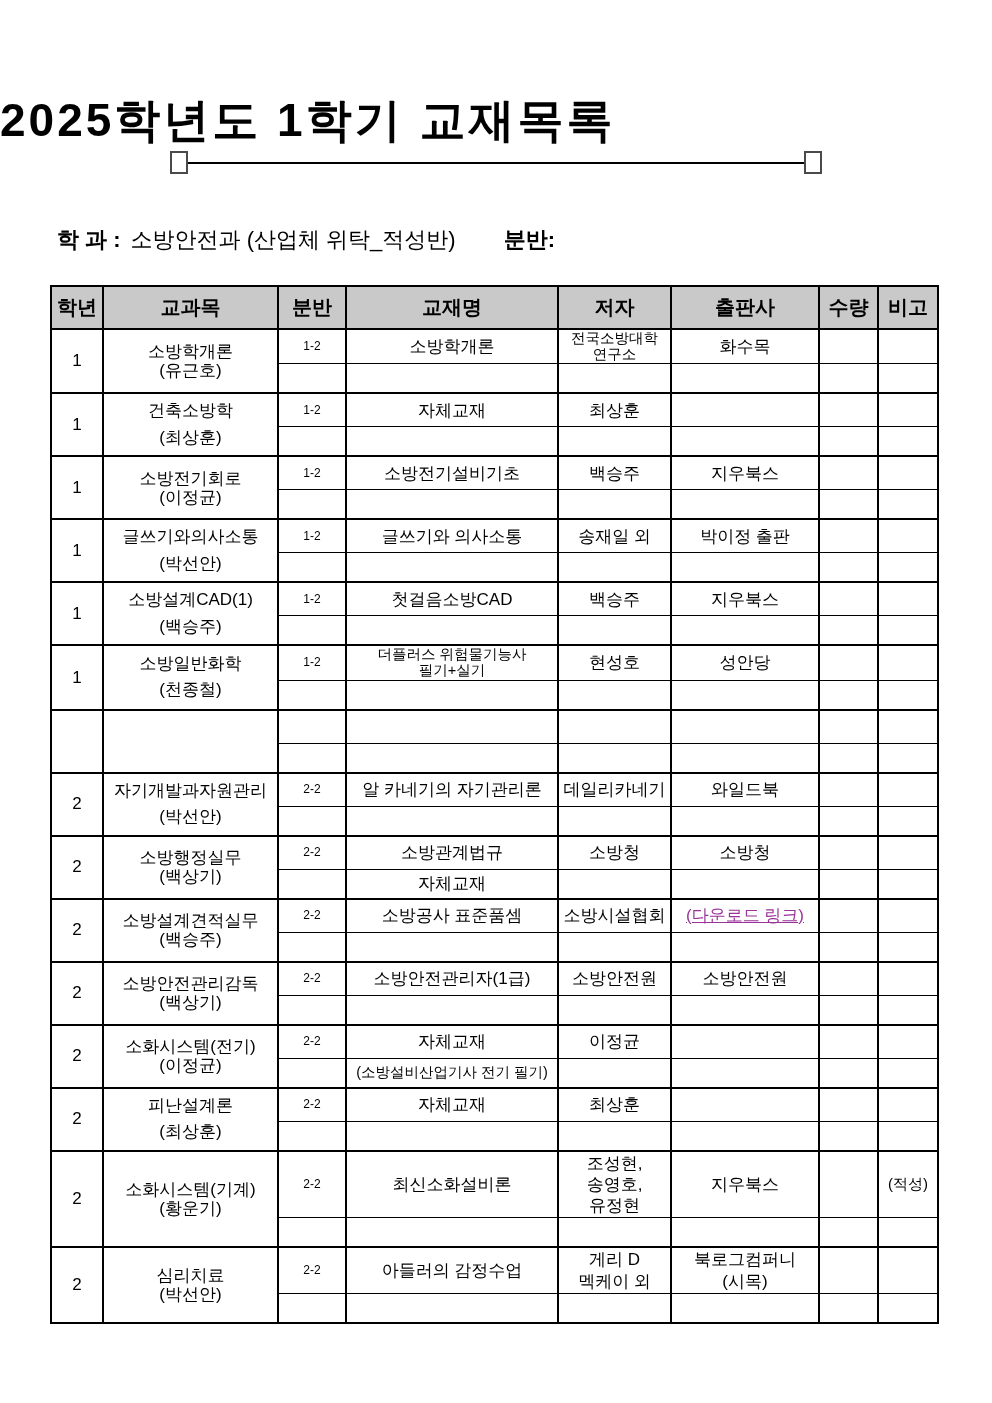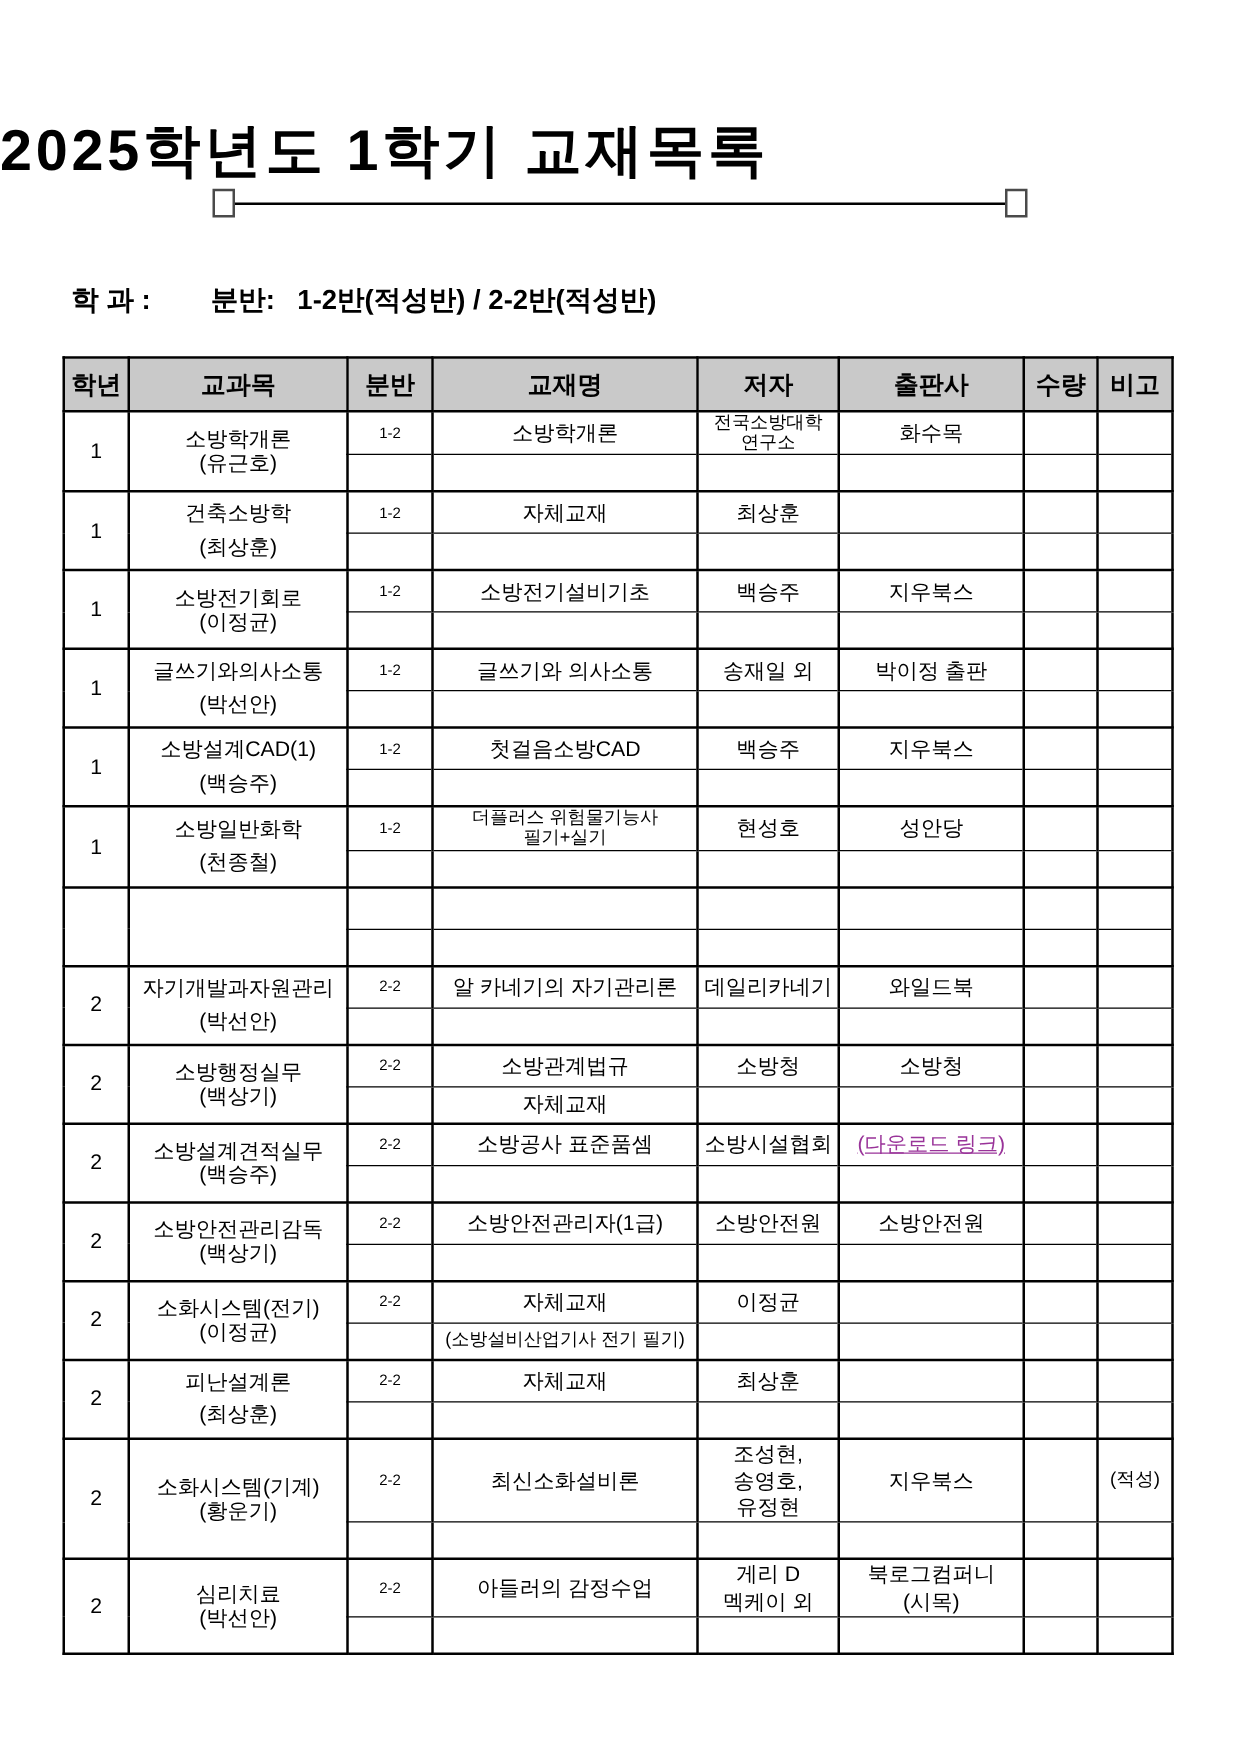--- a/index.html
+++ b/index.html
@@ -41,22 +41,22 @@
   <div class="title">2025학년도 1학기 교재목록</div>
 
   <div class="rule">
     <span class="sq"></span>
     <span class="line"></span>
     <span class="sq"></span>
   </div>
 
   <div class="meta">
     <span class="bold">학 과 :</span>
+    <span class="dept-value">소방안전과 (산업체 위탁_적성반)</span>
     <span class="bold class-label">분반:</span>
-    <span class="bold class-value">1-2반(적성반) / 2-2반(적성반)</span>
   </div>
 
   <table class="book-table">
     <colgroup>
       <col style="width:52px">
         <col style="width:175px">
         <col style="width:68px">
         <col style="width:212px">
       <col style="width:113px">
         <col style="width:148px">

